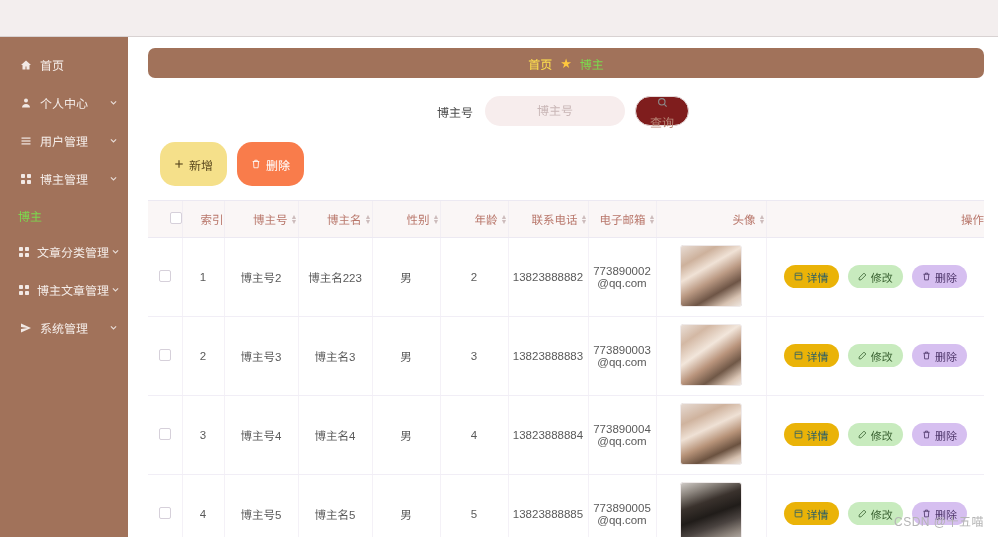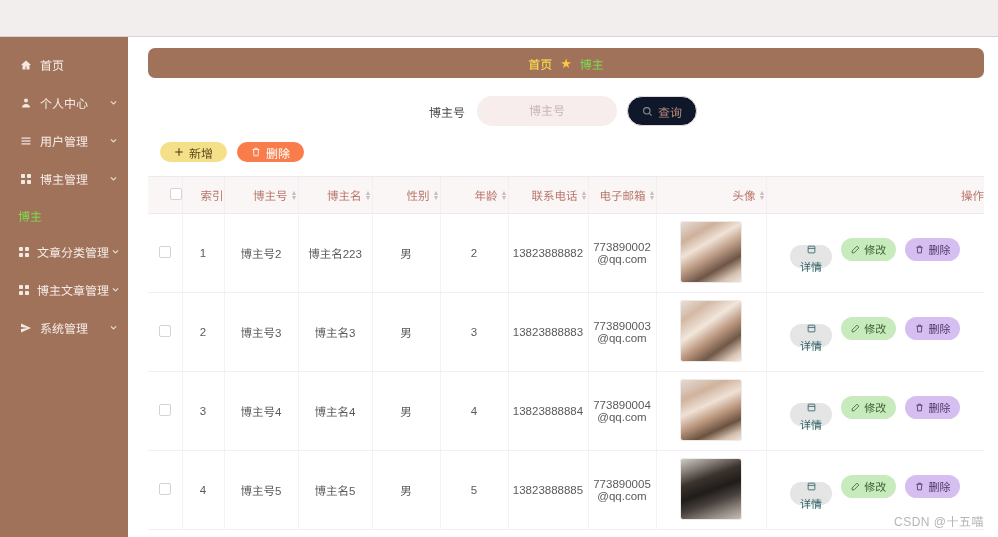--- a/index.html
+++ b/index.html
@@ -100,34 +100,34 @@
     background: #f7eded;
     text-align: center;
     font-size: 12px; color: #333;
     font-family: inherit;
   }
   .search-input::placeholder { color: #c9b6b6; }
   .search-btn {
     height: 30px; padding: 0 14px;
     border-radius: 16px;
     border: 1px solid #e5dada;
-    background: #0f172a;
+    background: #7f1d1d;
     display: flex; align-items: center; gap: 5px;
-    font-size: 12px; color: #a57; cursor: pointer;
+    font-size: 12px; color: #a57; cursor: pointer; flex-direction: column;
   }
   .search-btn .sb-text { color: #b98a7a; }
   .search-btn .sb-ic { color: #8c8c8c; }
 
   
   .tool-row {
     display: flex; align-items: center; gap: 10px;
     margin: 16px 0 0 32px;
   }
   .btn-pill {
-    height: 20px; padding: 0 14px;
+    height: 44px; padding: 0 14px;
     border: none; border-radius: 15px;
     display: inline-flex; align-items: center; gap: 5px;
     font-size: 12px; cursor: pointer;
     font-family: inherit;
   }
   .btn-add { background: #f5e08a; color: #5c4a1f; }
   .btn-del { background: #f97c4b; color: #ffffff; }
 
   
   .table-wrap {
@@ -181,21 +181,21 @@
   .av-4 { background: linear-gradient(160deg,#cfcac6 0%,#8d867f 16%,#3a322d 34%,#201c19 52%,#4a4340 68%,#8e857d 84%,#c6bfb9 100%); }
 
   .op-cell { white-space: nowrap; }
   .op-btn {
     display: inline-flex; align-items: center; gap: 4px;
     height: 23px; padding: 0 10px;
     border: none; border-radius: 12px;
     font-size: 11px; cursor: pointer; margin: 0 3px;
     font-family: inherit;
   }
-  .op-detail { background: #e5e5e5; color: #2d5f66; flex-direction: column; }
+  .op-detail { background: #eab308; color: #2d5f66; }
   .op-edit   { background: #c8ebbe; color: #3c6434; }
   .op-remove { background: #d6bff0; color: #4d3569; }
 
   
   .watermark {
     position: absolute; right: 14px; bottom: 8px;
     font-size: 12px; color: #b5b5b5; letter-spacing: .5px;
     pointer-events: none;
   }
 </style>

